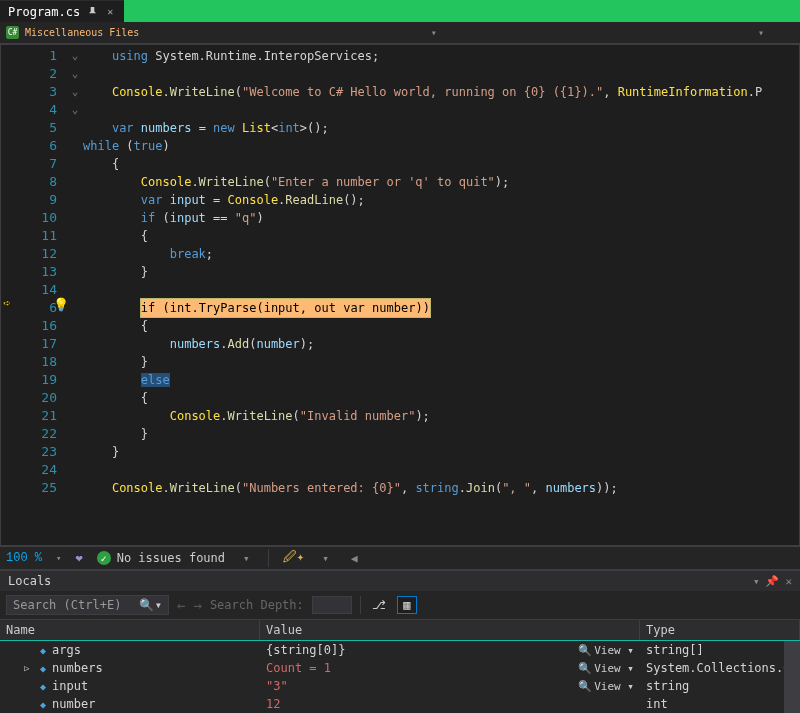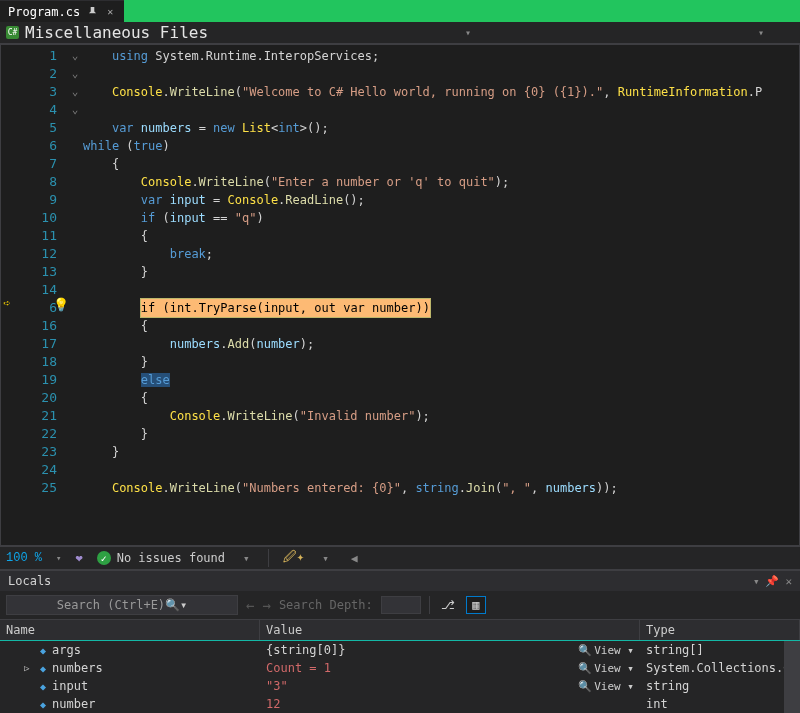--- a/index.html
+++ b/index.html
@@ -39,22 +39,22 @@
   .context-bar {
     background: #252526;
     border-bottom: 1px solid #3e3e42;
     height: 22px;
     display: flex;
     align-items: center;
     padding: 0 6px;
     gap: 6px;
   }
   .context-item {
-    color: #e5e5e5;
-    font-size: 16px;
+    color: #fdba74;
+    font-size: 10px;
   }
   .context-dropdown {
     margin-left: auto;
     padding: 0 30px;
     color: #888;
     font-size: 10px;
   }
   .editor-area {
     flex: 1;
     display: flex;
@@ -153,22 +153,22 @@
     border-top:1px solid #3e3e42;
   }
   .panel-ctrls { margin-left:auto; display:flex; gap:6px; color:#888; font-size:11px;}
   .locals-toolbar {
     display:flex; align-items:center; gap:8px;
     padding:4px 6px;
     border-bottom:1px solid #3e3e42;
   }
   .search-box {
     background:#333337; border:1px solid #3e3e42; color:#fff;
-    padding:2px 6px; width:232px; font-size:12px;
-    display:flex; align-items:center; justify-content:center;
+    padding:2px 6px; width:163px; font-size:12px;
+    display:flex; align-items:center; justify-content:space-between;
   }
   .search-hint { color:#999; }
   .tb-arrow { color:#555; font-size:14px; }
   .depth-lbl { color:#666; font-size:12px;}
   .depth-dd { background:#333337; border:1px solid #3e3e42; width:40px; height:18px; display:inline-block;}
   .tb-icon { width:20px; height:18px; display:inline-flex; align-items:center;justify-content:center; font-size:12px; color:#ccc; }
   .tb-icon.active { border:1px solid #007acc; background:#1e1e1e;}
   .locals-header, .locals-row {
     display:grid;
     grid-template-columns: 260px 380px 1fr;

